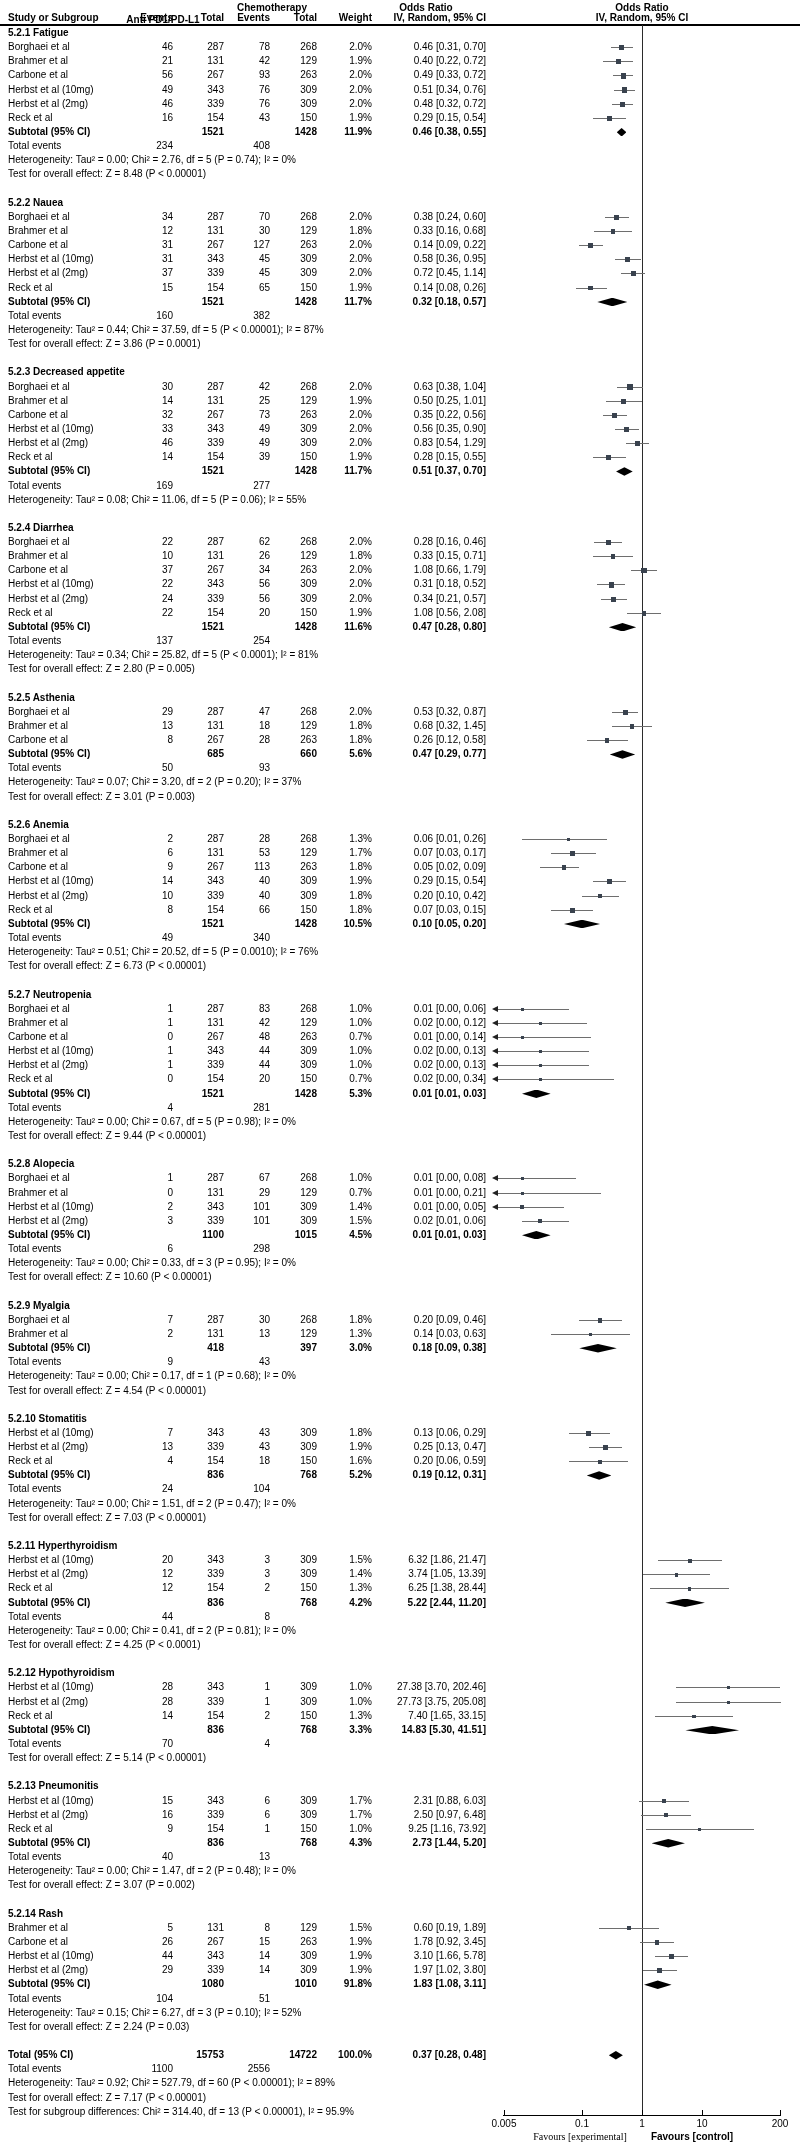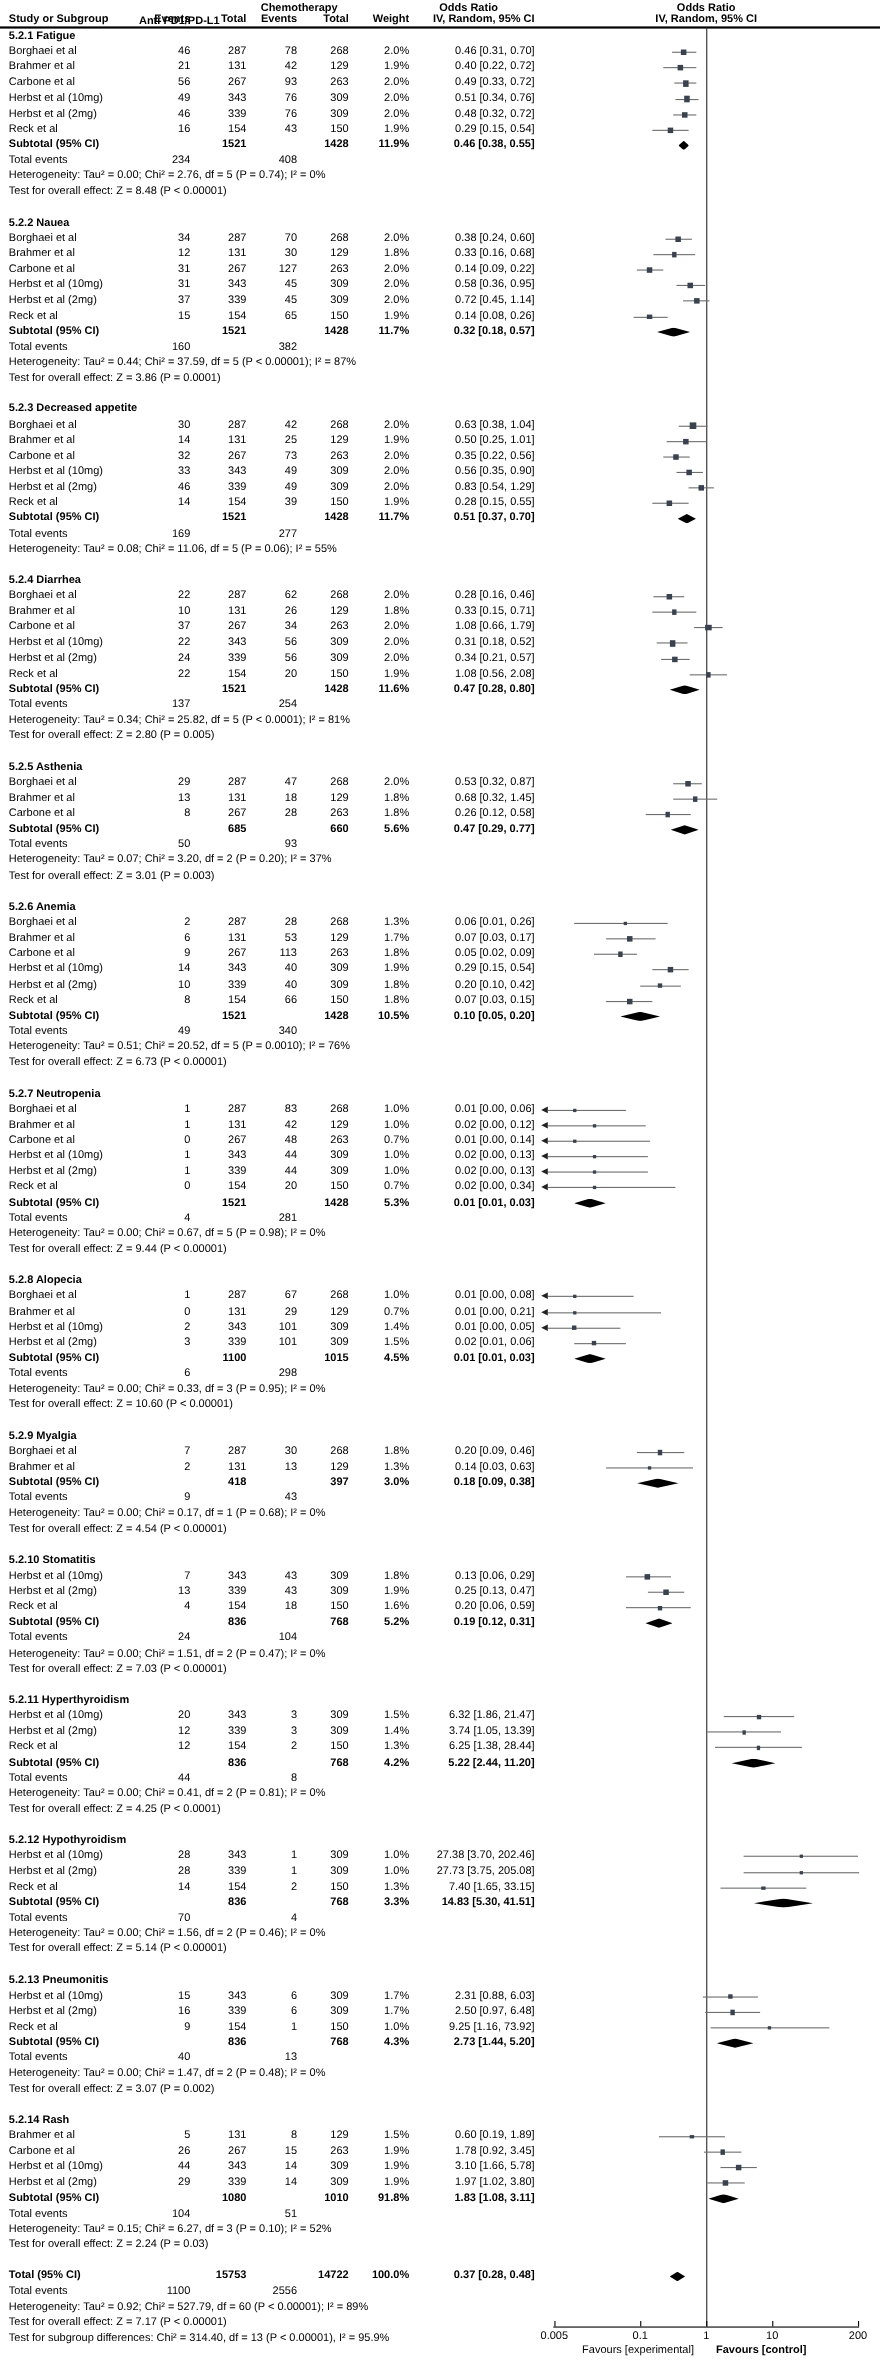--- a/index.html
+++ b/index.html
@@ -918,23 +918,20 @@
         <span class="c-wt">3.3%</span>
         <span class="c-or">14.83 [5.30, 41.51]</span>
         <div class="diamond" style="left: 685.457px; width: 53.6326px;"></div>
       </div>
       <div class="row">
         <span class="c-study">Total events</span>
         <span class="c-e1">70</span>
         <span class="c-e2">4</span>
       </div>
       <div class="row">
-        <span class="c-study">Heterogeneity: Tau² = 0.00; Chi² = 1.56, df = 2 (P = 0.46); I² = 0%</span>
-      </div>
-      <div class="row">
         <span class="c-study">Test for overall effect: Z = 5.14 (P &lt; 0.00001)</span>
       </div>
       <div class="row"></div>
       <div class="row bold">
         <span class="c-study">5.2.13 Pneumonitis</span>
       </div>
       <div class="row">
         <span class="c-study">Herbst et al (10mg)</span>
         <span class="c-e1">15</span>
         <span class="c-t1">343</span>
@@ -1084,15 +1081,15 @@
       <div class="tick-label" style="left: 473.938px;">0.005</div>
       <div class="tick" style="left: 582px;"></div>
       <div class="tick-label" style="left: 552px;">0.1</div>
       <div class="tick" style="left: 642px;"></div>
       <div class="tick-label" style="left: 612px;">1</div>
       <div class="tick" style="left: 702px;"></div>
       <div class="tick-label" style="left: 672px;">10</div>
       <div class="tick" style="left: 780.062px;"></div>
       <div class="tick-label" style="left: 750.062px;">200</div>
     </div>
-  <div class="favours" style="left:500px;">Favours [experimental]</div>
+  <div class="favours" style="left:500px;font-family:Liberation Serif, serif;">Favours [experimental]</div>
   <div class="favours" style="left:612px;font-weight:bold;">Favours [control]</div>
 </div>
 
 </body></html>

